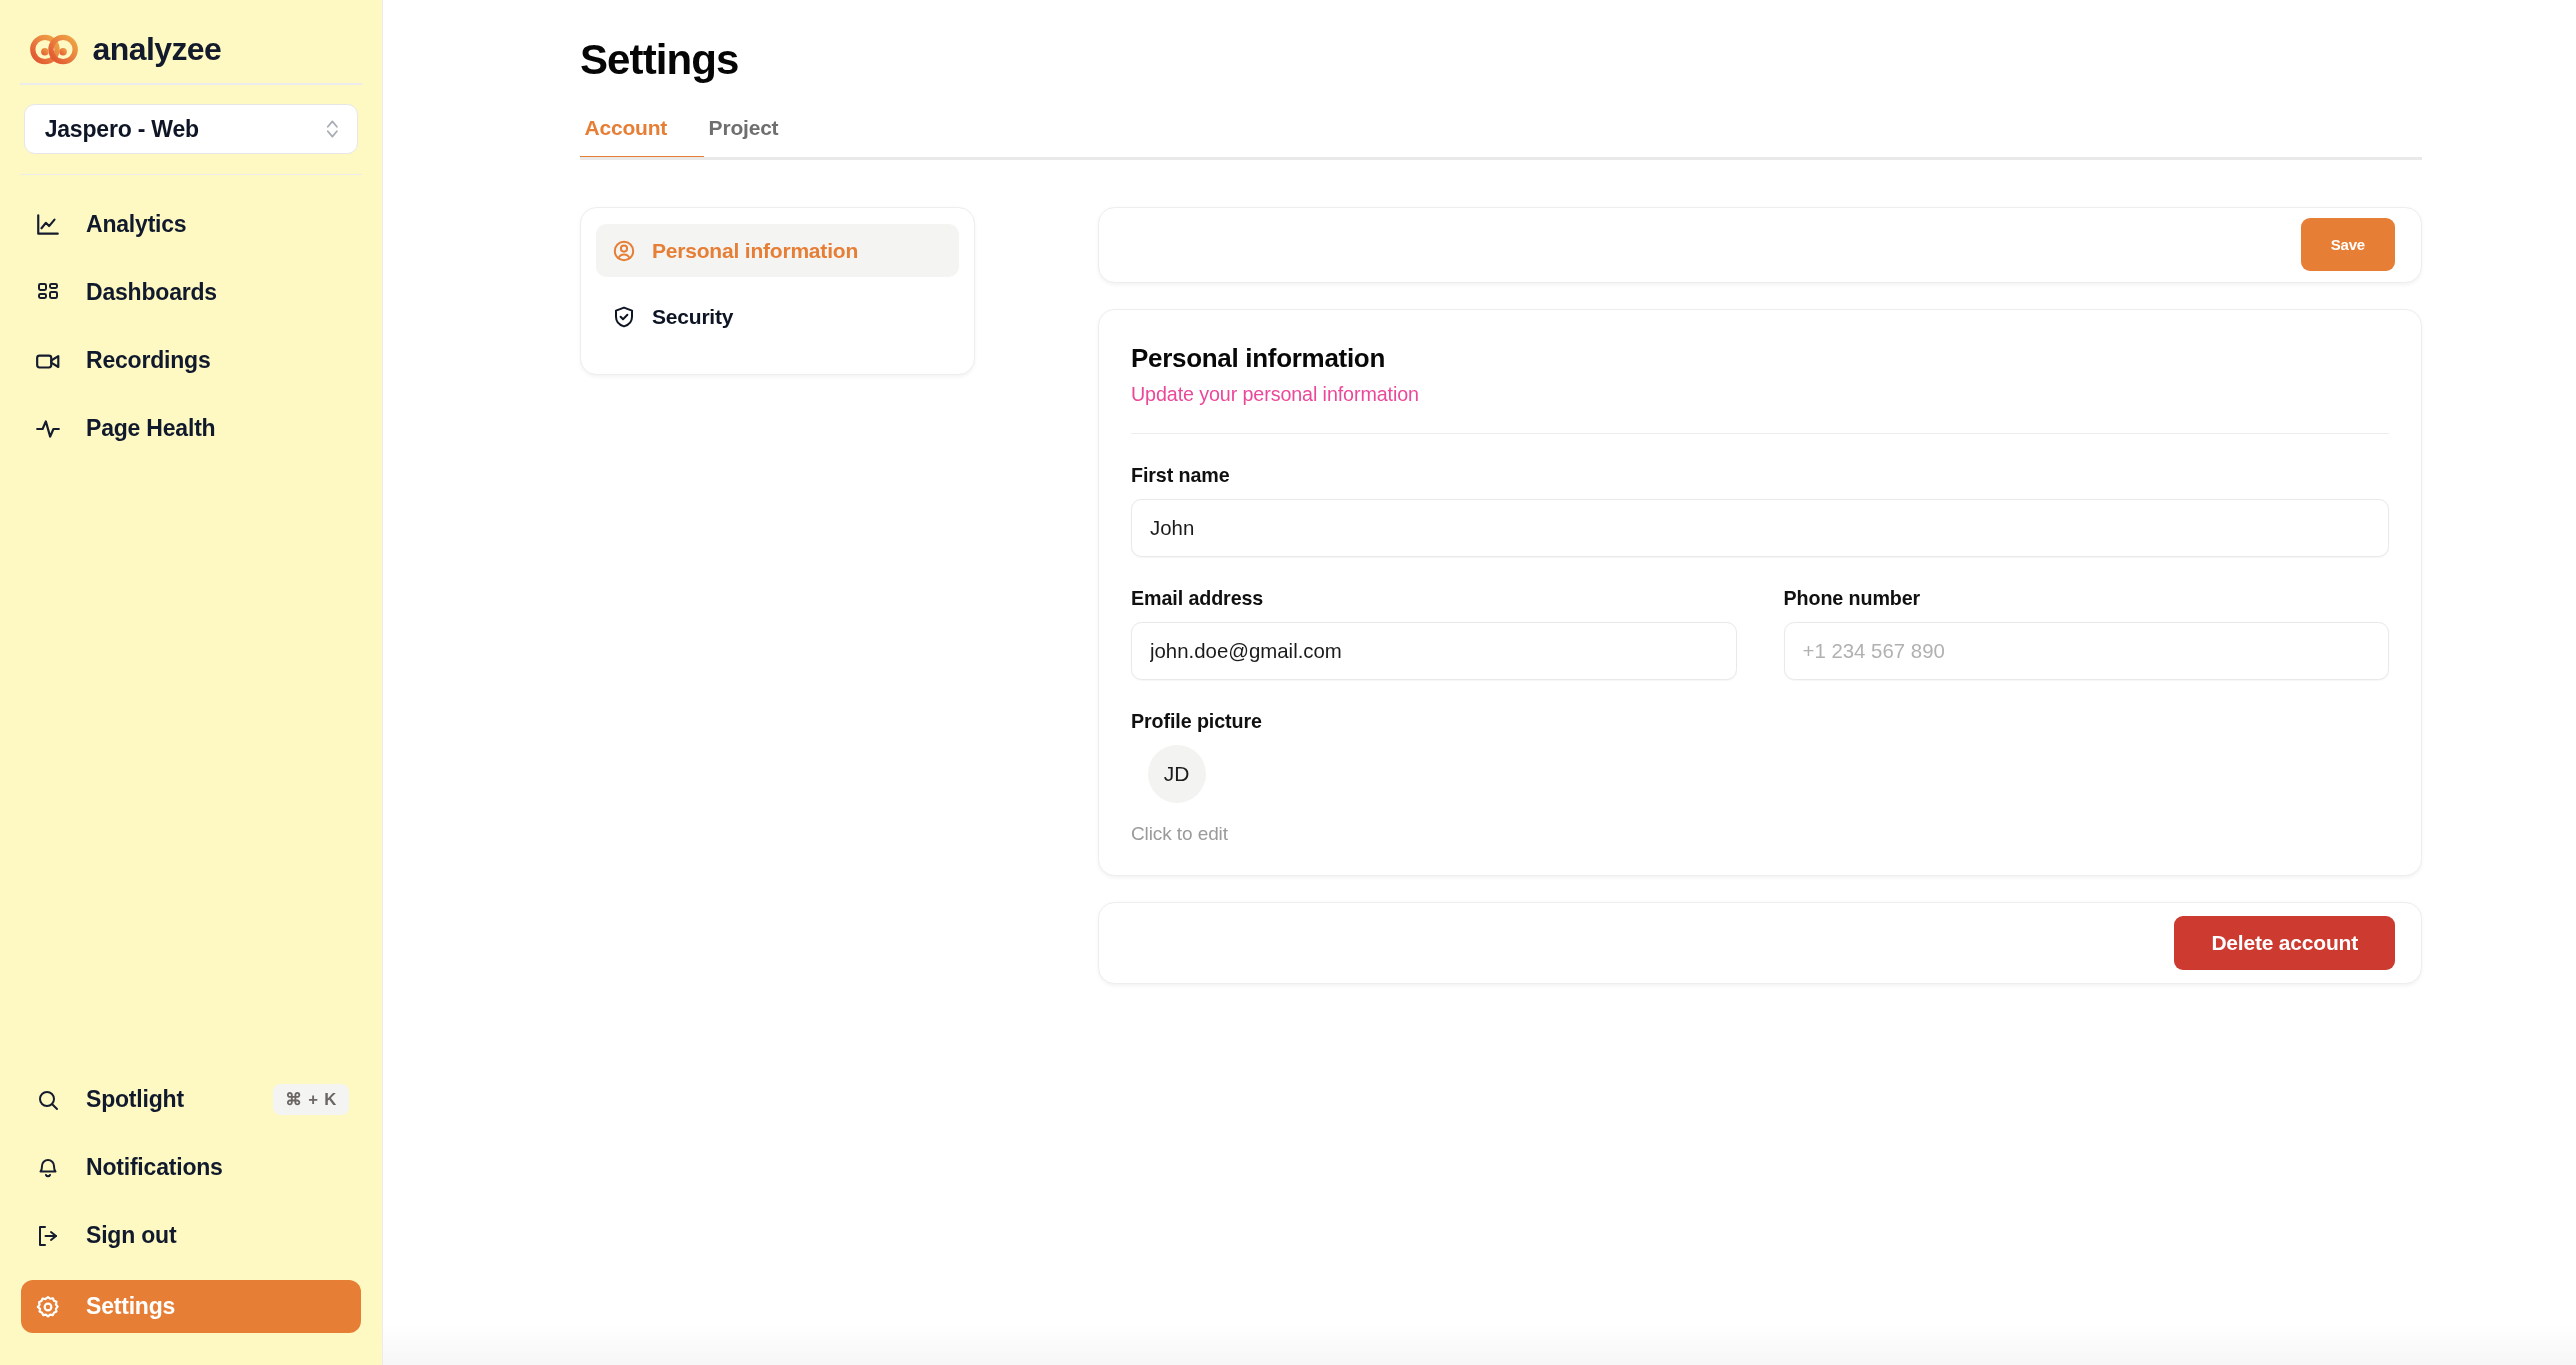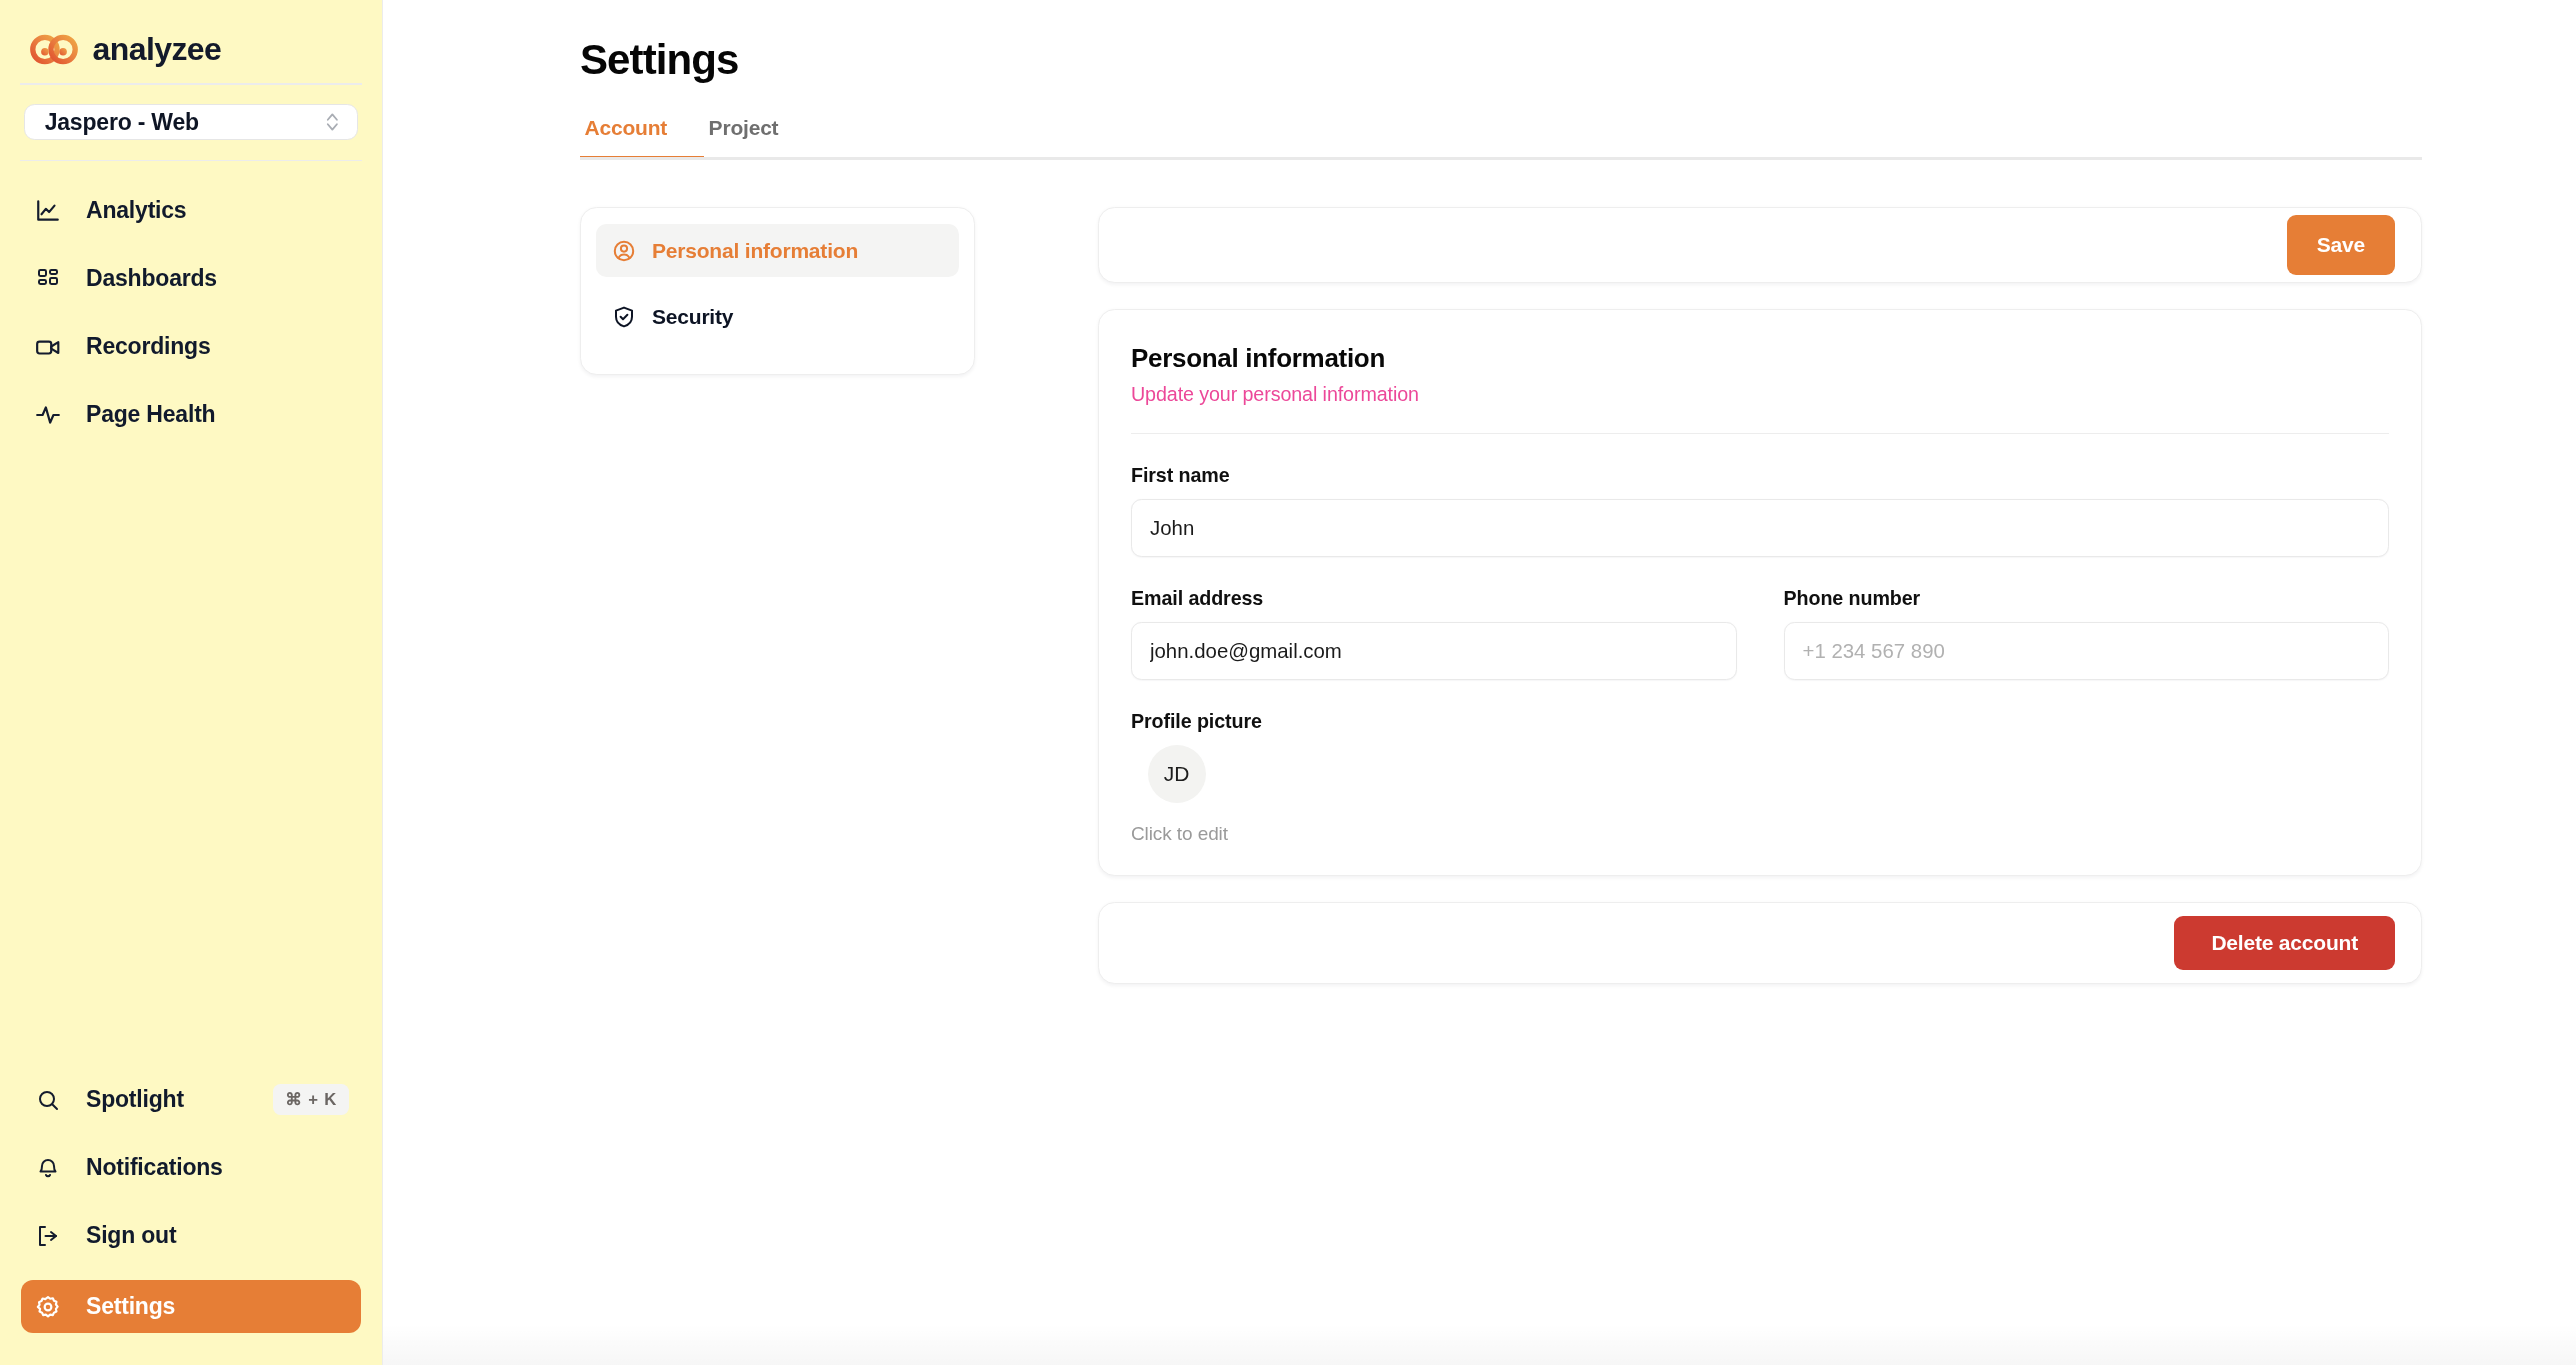--- a/index.html
+++ b/index.html
@@ -27,21 +27,21 @@
   }
   .brand-mark { width: 50px; height: 35px; flex: none; }
   .brand-name {
     font-size: 32px; font-weight: 700; color: #131a2b;
     letter-spacing: -0.6px;
   }
   .brand-sep { height: 1.5px; background: #ececec; margin: 0 19.7px; }
 
   .project-switch-wrap { padding: 19.7px 24px 0 24px; }
   .project-switch {
-    height: 36px; border: 1.5px solid #e6e6e6; border-radius: 10.6px;
+    height: 50px; border: 1.5px solid #e6e6e6; border-radius: 10.6px;
     display: flex; align-items: center; justify-content: space-between;
     padding: 0 16.7px 0 19.7px; background: #fff;
     cursor: pointer;
   }
   .project-switch .label { font-size: 23px; font-weight: 700; color: #0e1525; letter-spacing: -0.2px; }
   .chev-updown { width: 16.7px; height: 26px; flex: none; }
 
   .nav-sep { height: 1.5px; background: #ececec; margin: 19.7px 19.7px 0 19.7px; }
 
   .nav-main { padding: 26px 0 0 0; }
@@ -117,21 +117,21 @@
   .card {
     background: #fff; border: 1.5px solid #eeeeee; border-radius: 16.7px;
     box-shadow: 0 1.5px 3.8px rgba(16,24,40,0.05);
   }
   .card-save {
     height: 76px; display: flex; align-items: center; justify-content: flex-end;
     padding-right: 26px; margin-bottom: 26px;
   }
   .btn-save {
     background: #e67e36; color: #fff; border: none; border-radius: 9px;
-    font-size: 21px; font-weight: 700; padding: 18px 30px; cursor: pointer;
+    font-size: 15px; font-weight: 700; padding: 18px 30px; cursor: pointer;
     font-family: "Liberation Sans", sans-serif; letter-spacing: -0.2px;
   }
   .card-info { padding: 33px 32px 30px 32px; margin-bottom: 26px; }
   .card-title { font-size: 26px; font-weight: 700; color: #080808; letter-spacing: -0.3px; }
   .card-sub { font-size: 19.7px; color: #ec4899; margin-top: 9px; letter-spacing: -0.1px; }
   .card-rule { height: 1.5px; background: #ededed; margin: 27px 0 30px 0; }
 
   .frow { display: flex; gap: 47px; margin-bottom: 30px; }
   .fgroup { flex: 1; }
   .flabel { font-size: 19.7px; font-weight: 700; color: #101010; margin-bottom: 12px; letter-spacing: -0.1px; }

